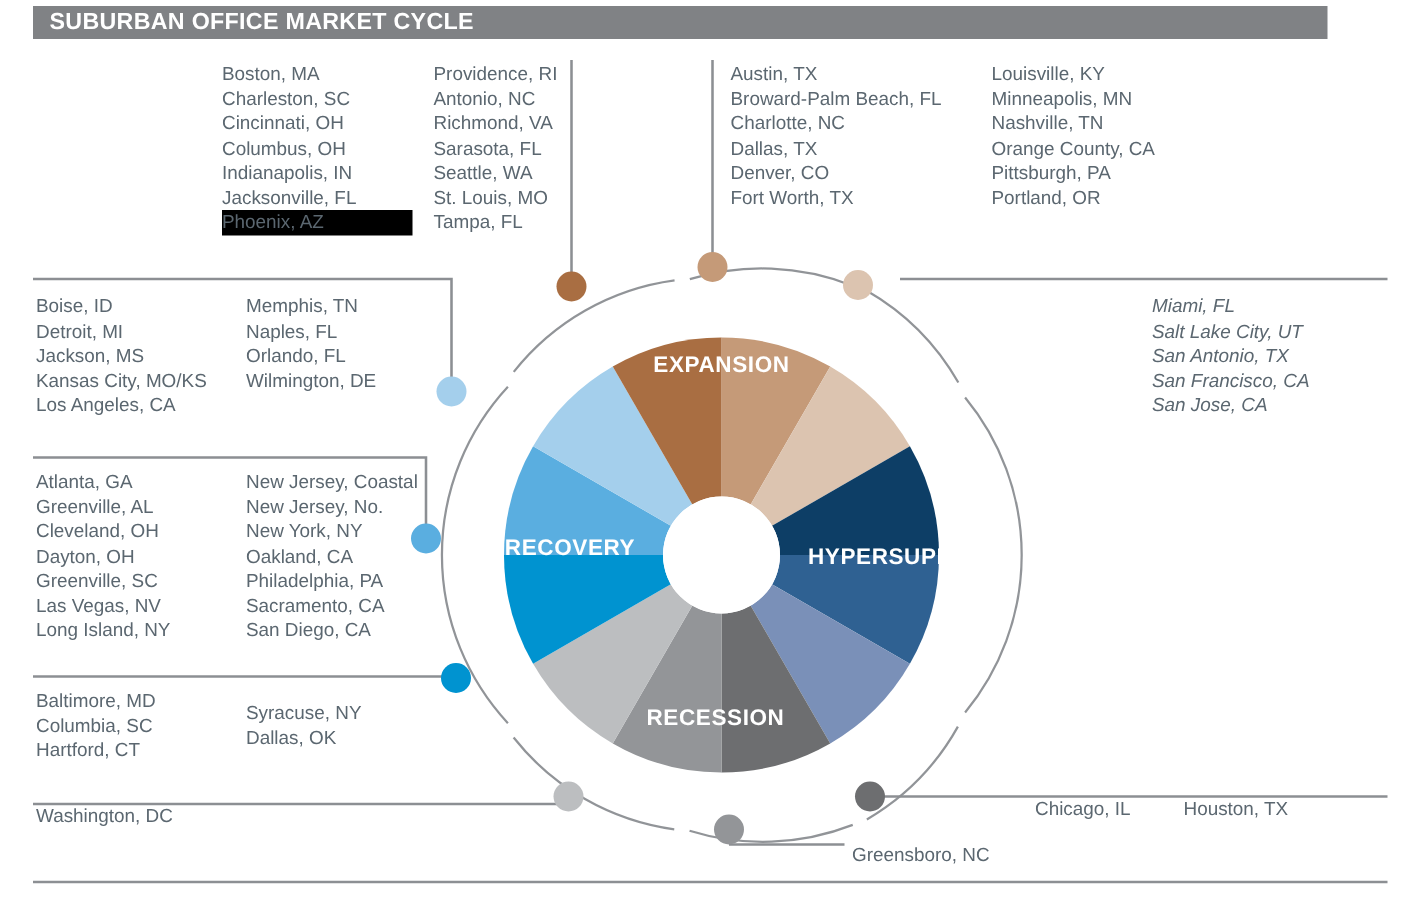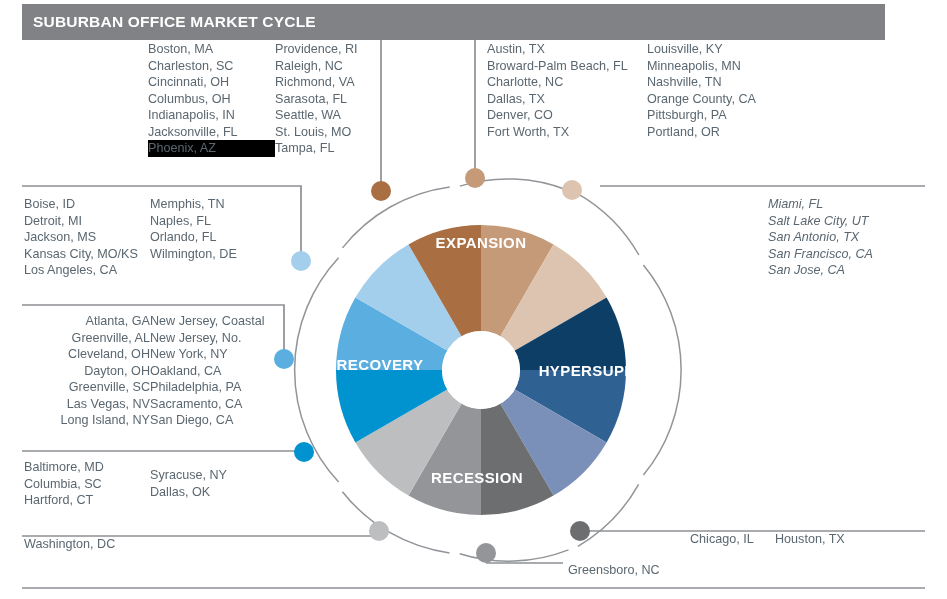--- a/index.html
+++ b/index.html
@@ -8,36 +8,36 @@
     background:#ffffff;
     font-family:"Liberation Sans", sans-serif;
     position:relative;
     overflow:hidden;
     color:#5b6770;
   }
   #root{position:absolute;left:0;top:0;width:947px;height:599px;}
 
   
   .header-bar{
-    position:absolute;left:22px;top:4px;width:863px;height:36px;
+    position:absolute;left:22px;top:4px;width:863px;height:22px;
     background:#808285;
     display:flex;align-items:center;
   }
   .header-title{
     color:#ffffff;
     font-size:15.5px;
     font-weight:bold;
     letter-spacing:.2px;
     padding-left:11px;
     white-space:nowrap;
     font-family:"Liberation Sans", sans-serif;
   }
 
   
-  .city-block{position:absolute;display:flex;}
+  .city-block{position:absolute;display:flex;gap:14px;}
   .col{display:block;}
   .city{
     font-size:12.6px;
     line-height:16.5px;
     color:#5b6770;
     white-space:nowrap;
     font-family:"Liberation Sans", sans-serif;
   }
   .city.hl{background:#000000;}
 
@@ -146,21 +146,21 @@
       <div class="city">Boston, MA</div>
       <div class="city">Charleston, SC</div>
       <div class="city">Cincinnati, OH</div>
       <div class="city">Columbus, OH</div>
       <div class="city">Indianapolis, IN</div>
       <div class="city">Jacksonville, FL</div>
       <div class="city hl">Phoenix, AZ</div>
     </div>
     <div class="col">
       <div class="city">Providence, RI</div>
-      <div class="city">Raleigh, NC</div>
+      <div class="city">Antonio, NC</div>
       <div class="city">Richmond, VA</div>
       <div class="city">Sarasota, FL</div>
       <div class="city">Seattle, WA</div>
       <div class="city">St. Louis, MO</div>
       <div class="city">Tampa, FL</div>
     </div>
   </div>
 
   <div class="city-block" id="g3" style="left:24px;top:196px;">
     <div class="col" style="width:126px;">
@@ -201,21 +201,21 @@
     <div class="col">
       <div class="city">Miami, FL</div>
       <div class="city">Salt Lake City, UT</div>
       <div class="city">San Antonio, TX</div>
       <div class="city">San Francisco, CA</div>
       <div class="city">San Jose, CA</div>
     </div>
   </div>
 
   <div class="city-block" id="g5" style="left:24px;top:313px;">
-    <div class="col" style="width:126px;text-align:right;">
+    <div class="col" style="width:126px;">
       <div class="city">Atlanta, GA</div>
       <div class="city">Greenville, AL</div>
       <div class="city">Cleveland, OH</div>
       <div class="city">Dayton, OH</div>
       <div class="city">Greenville, SC</div>
       <div class="city">Las Vegas, NV</div>
       <div class="city">Long Island, NY</div>
     </div>
     <div class="col">
       <div class="city">New Jersey, Coastal</div>

